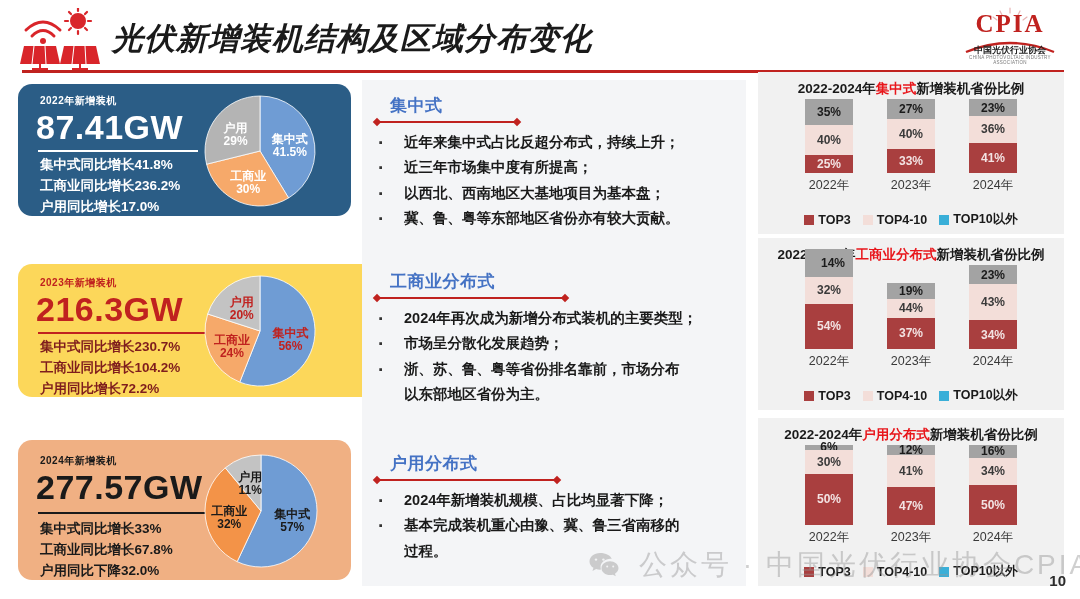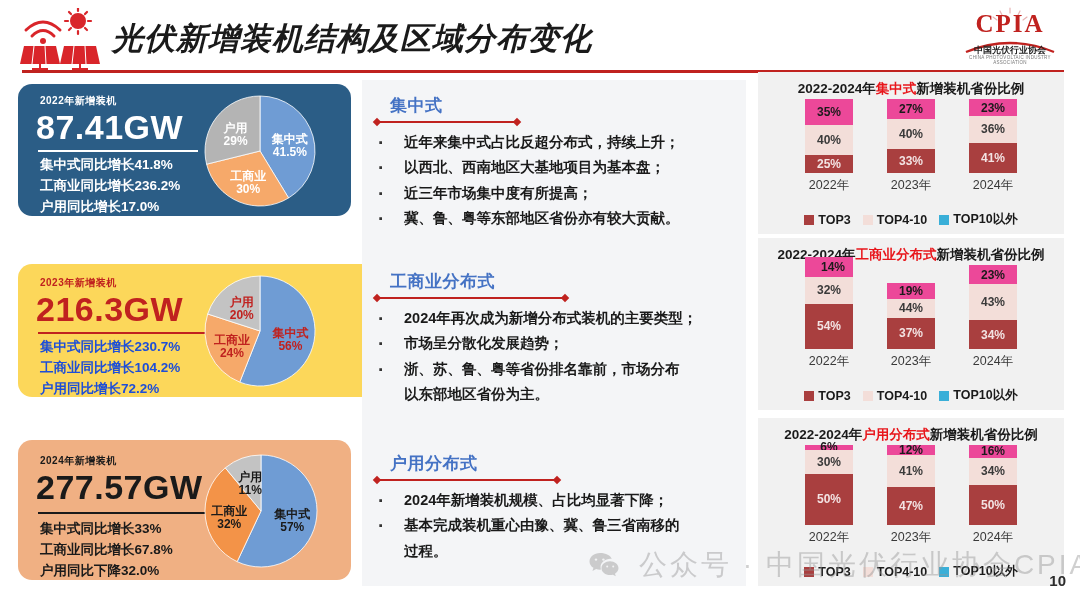--- a/index.html
+++ b/index.html
@@ -65,21 +65,21 @@
   .card-2022 .divider { top:66px; width:160px; background:#ffffff; }
   .card-2022 .line { color:#ffffff; }
   .card-2022 .l1 { top:72px; }
   .card-2022 .l2 { top:93px; }
   .card-2022 .l3 { top:114px; }
 
   
   .card-2023 .yr { top:12px; color:#c0221f; }
   .card-2023 .gw { top:28px; color:#c0221f; }
   .card-2023 .divider { top:68px; width:170px; background:#c0221f; }
-  .card-2023 .line { color:#1d4ed8; }
+  .card-2023 .line { color:#7f1d1d; }
   .card-2023 .l1 { top:74px; }
   .card-2023 .l2 { top:95px; }
   .card-2023 .l3 { top:116px; }
 
   
   .card-2024 .yr { top:14px; color:#1a1a1a; }
   .card-2024 .gw { top:30px; color:#1a1a1a; }
   .card-2024 .divider { top:72px; width:172px; background:#1a1a1a; }
   .card-2024 .line { color:#1a1a1a; }
   .card-2024 .l1 { top:80px; }
@@ -142,21 +142,21 @@
   .bars {
     position:absolute; left:0; right:0; top:30px; bottom:40px;
     display:flex; justify-content:center; align-items:flex-end; gap:34px;
   }
   .barcol { width:48px; display:flex; flex-direction:column; align-items:center; }
   .stack { width:48px; display:flex; flex-direction:column; }
   .seg {
     display:flex; align-items:center; justify-content:center;
     font-size:12px; font-weight:bold;
   }
-  .seg.top10 { background:#ec4899; color:#1b1b1b; }
+  .seg.top10 { background:#a3a3a3; color:#1b1b1b; }
   .seg.top410 { background:#f3ded9; color:#3a3a3a; }
   .seg.top3  { background:#a93f3f; color:#f3e3e3; }
   .xlab {
     margin-top:4px; font-size:12.5px; color:#3a3a3a; white-space:nowrap;
   }
   .legend {
     position:absolute; left:0; bottom:6px; width:100%;
     display:flex; justify-content:center; align-items:center; gap:12px;
     font-size:12.5px; font-weight:bold; color:#1a1a1a;
   }
@@ -324,22 +324,22 @@
     </svg>
   </div>
 
   <div class="mid-panel">
 
     <div class="sec sec-1">
       <div class="sec-head">集中式</div>
       <div class="sec-rule w1"></div>
       <div class="bullets">
         <div class="bullet">近年来集中式占比反超分布式，持续上升；</div>
+        <div class="bullet">近三年市场集中度有所提高；</div>
         <div class="bullet">以西北、西南地区大基地项目为基本盘；</div>
-        <div class="bullet">近三年市场集中度有所提高；</div>
         <div class="bullet">冀、鲁、粤等东部地区省份亦有较大贡献。</div>
       </div>
     </div>
 
     <div class="sec sec-2">
       <div class="sec-head">工商业分布式</div>
       <div class="sec-rule w2"></div>
       <div class="bullets">
         <div class="bullet">2024年再次成为新增分布式装机的主要类型；</div>
         <div class="bullet">市场呈分散化发展趋势；</div>
@@ -406,21 +406,21 @@
     </div>
   </div>
 
   <div class="chart-panel chart-2">
     <div class="chart-title">
       <span>2022-2024年</span><span class="hl">工商业分布式</span><span>新增装机省份比例</span>
     </div>
     <div class="bars">
         <div class="barcol">
           <div class="stack">
-            <div class="seg top10" style="height: 20px; padding-left: 8px;">14%</div>
+            <div class="seg top10" style="height: 28px; padding-left: 8px;">14%</div>
             <div class="seg top410" style="height: 26.88px;">32%</div>
             <div class="seg top3" style="height: 45.36px;">54%</div>
           </div>
           <div class="xlab">2022年</div>
         </div>
         <div class="barcol">
           <div class="stack">
             <div class="seg top10" style="height: 15.96px;">19%</div>
             <div class="seg top410" style="height: 19px;">44%</div>
             <div class="seg top3" style="height: 31.08px;">37%</div>

